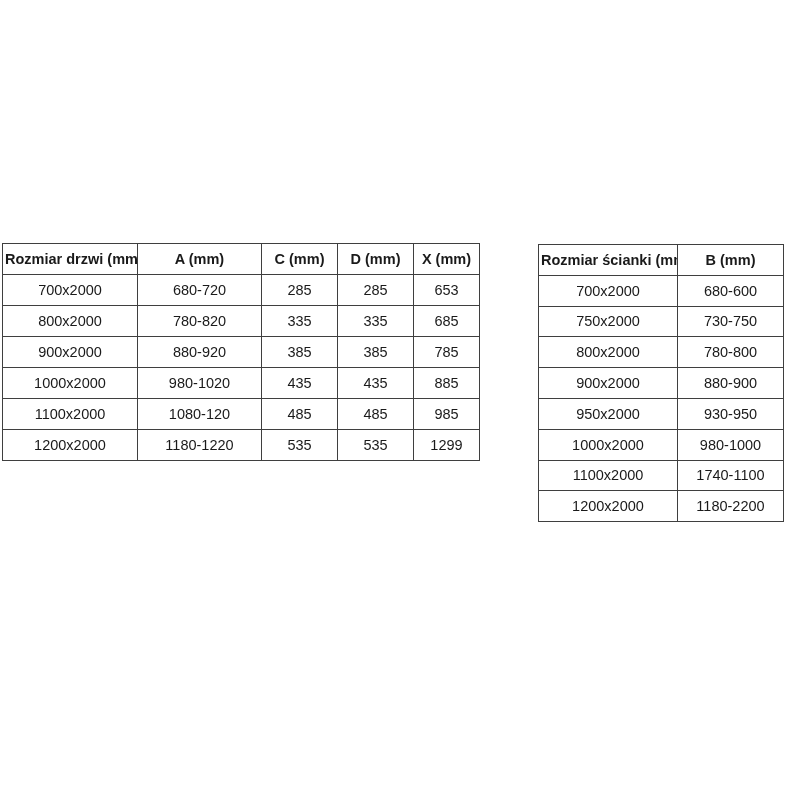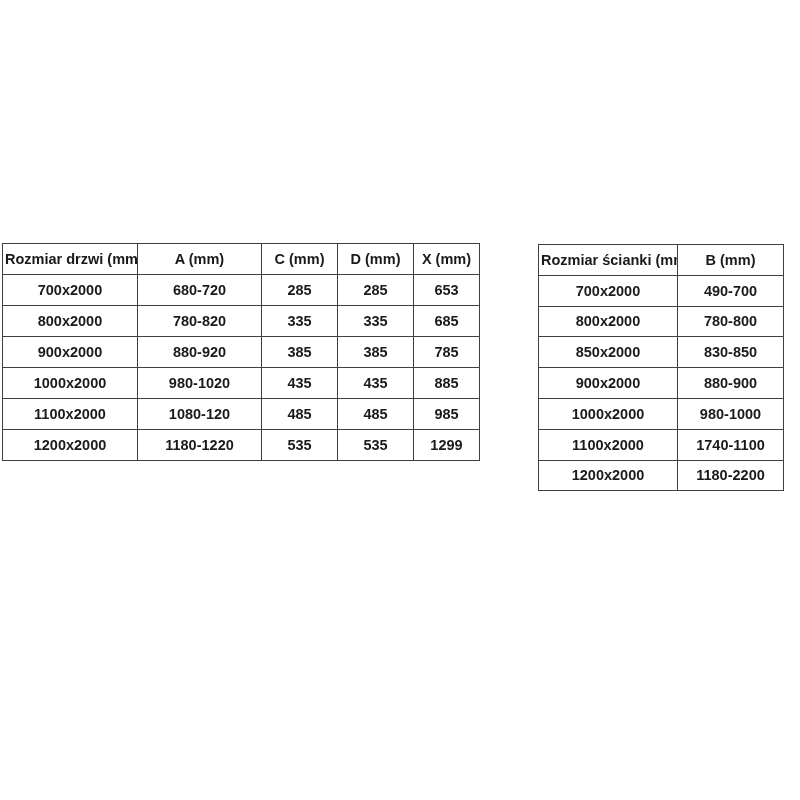--- a/index.html
+++ b/index.html
@@ -26,21 +26,20 @@
   }
   table.spec-table th,
   table.spec-table td {
     border: 1px solid #3f3f3f;
     text-align: center;
     vertical-align: middle;
     font-size: 14.5px;
     padding: 0 2px;
     white-space: nowrap;
     overflow: hidden;
-    font-weight: bold;
   }
   table.spec-table th {
     font-weight: bold;
   }
   
   #table-doors {
     left: 2px;
     top: 243px;
     width: 477px;
   }
@@ -135,33 +134,37 @@
       </colgroup>
     <thead>
         <tr>
           <th>Rozmiar ścianki (mm)</th>
           <th>B (mm)</th>
         </tr>
       </thead>
     <tbody>
         <tr>
           <td>700x2000</td>
-          <td>490-700</td>
+          <td>680-600</td>
+        </tr>
+        <tr>
+          <td>750x2000</td>
+          <td>730-750</td>
         </tr>
         <tr>
           <td>800x2000</td>
           <td>780-800</td>
         </tr>
         <tr>
-          <td>850x2000</td>
-          <td>830-850</td>
+          <td>900x2000</td>
+          <td>880-900</td>
         </tr>
         <tr>
-          <td>900x2000</td>
-          <td>880-900</td>
+          <td>950x2000</td>
+          <td>930-950</td>
         </tr>
         <tr>
           <td>1000x2000</td>
           <td>980-1000</td>
         </tr>
         <tr>
           <td>1100x2000</td>
           <td>1740-1100</td>
         </tr>
         <tr>

